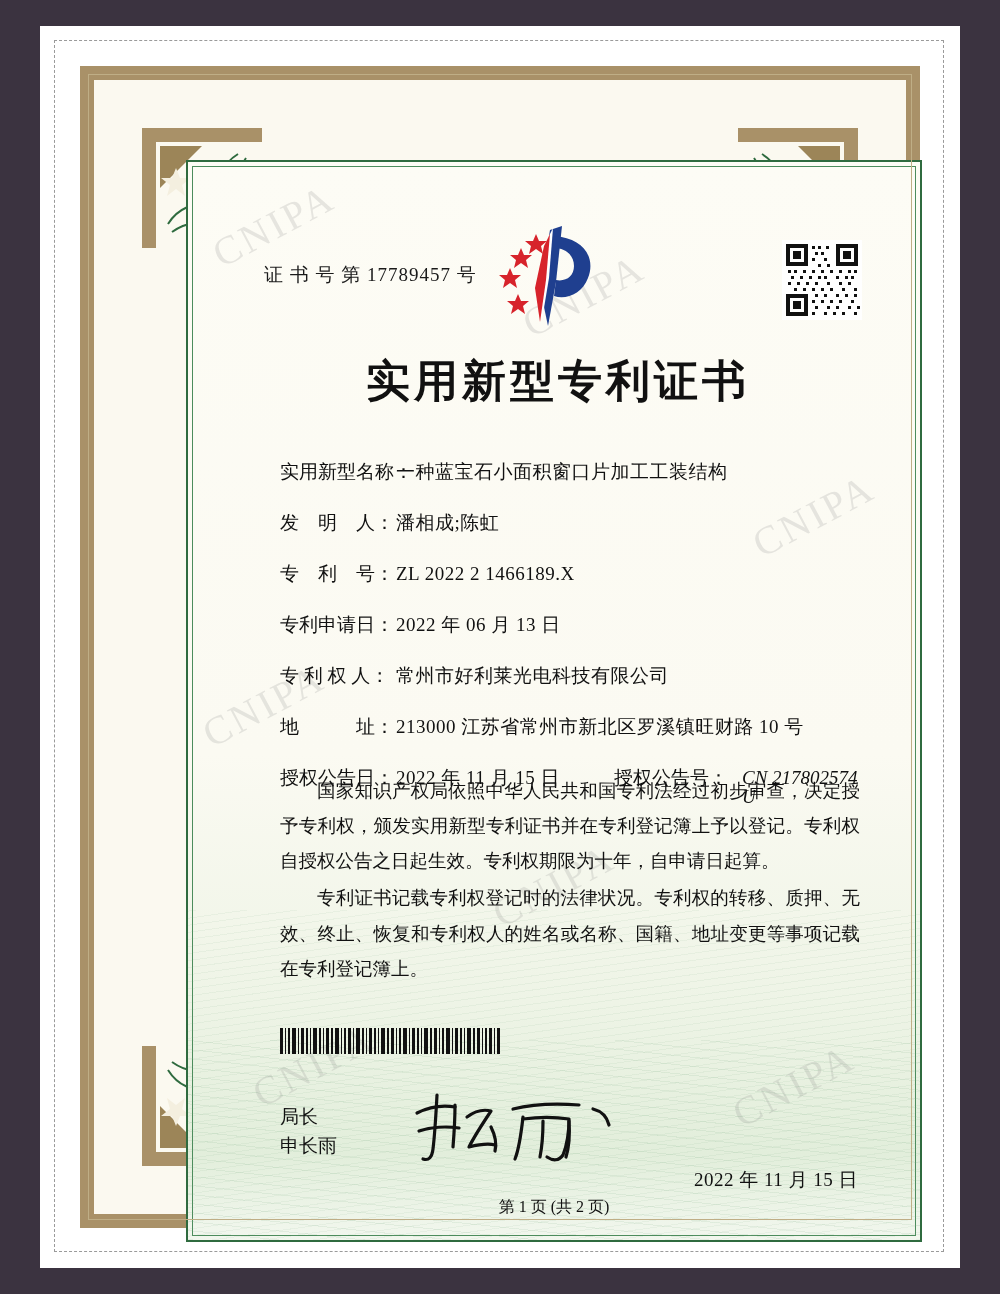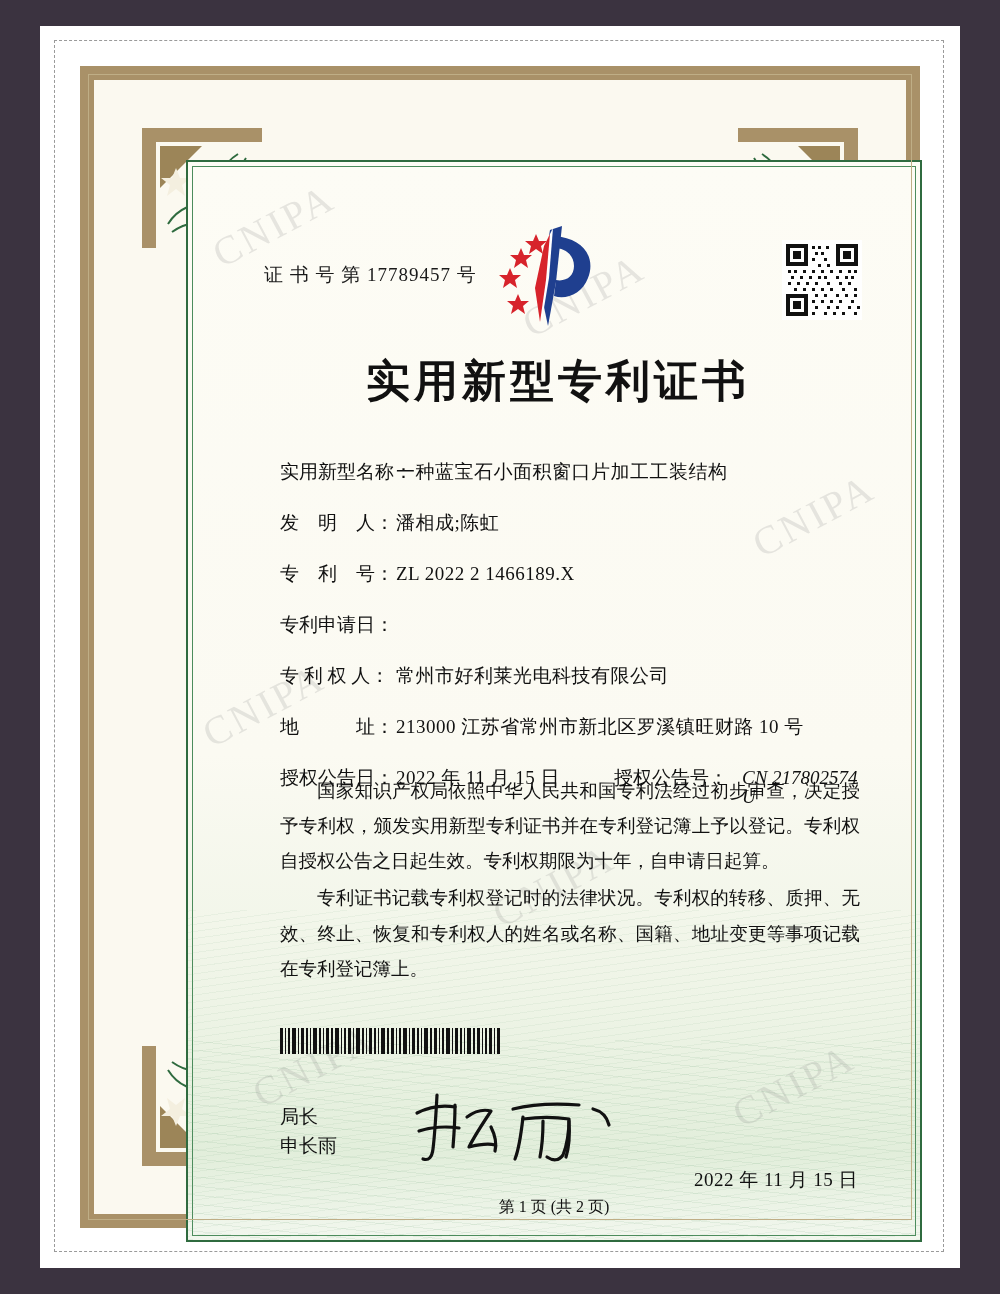--- a/index.html
+++ b/index.html
@@ -322,20 +322,21 @@
           <div class="row">
             <span class="lab">发　明　人：</span>
             <span class="val">潘相成;陈虹</span>
           </div>
           <div class="row">
             <span class="lab">专　利　号：</span>
             <span class="val">ZL 2022 2 1466189.X</span>
           </div>
           <div class="row">
             <span class="lab">专利申请日：</span>
+            <span class="val">2022 年 06 月 13 日</span>
           </div>
           <div class="row">
             <span class="lab">专 利 权 人：</span>
             <span class="val">常州市好利莱光电科技有限公司</span>
           </div>
           <div class="row">
             <span class="lab">地　　　址：</span>
             <span class="val">213000  江苏省常州市新北区罗溪镇旺财路 10 号</span>
           </div>
           <div class="row two">

